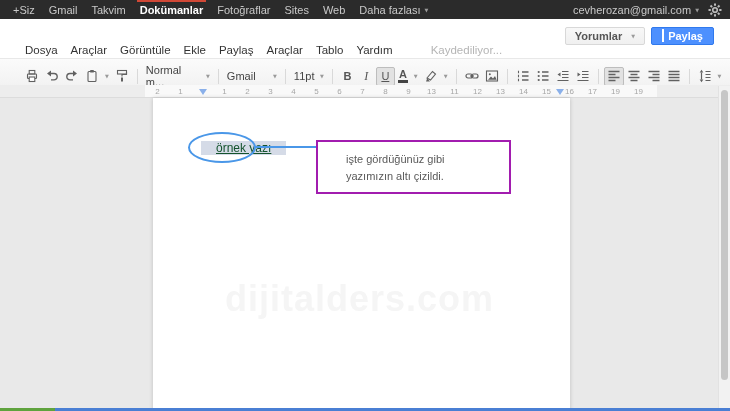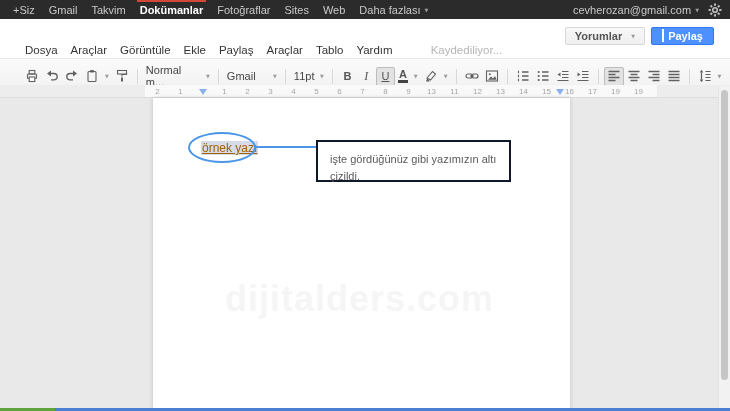--- a/index.html
+++ b/index.html
@@ -68,27 +68,27 @@
   .rnums span { width:23px; text-align:center; }
   .margin-nums { left:146px; }
   .main-nums { left:213px; }
   .rmarker { position:absolute; top:4px; width:0; height:0;
     border-left:4px solid transparent; border-right:4px solid transparent; border-top:6px solid #8ab0ea; cursor:pointer; }
 
   
   .docarea { position:absolute; top:98px; left:0; right:0; bottom:0; background:#e9e9e9; }
   .page { position:absolute; left:153px; top:0; width:417px; bottom:0; background:#fff;
     box-shadow:0 0 4px rgba(0,0,0,0.18); }
-  .sample { position:absolute; left:48px; top:43px; font-size:12px; color:#a16207;
-    text-decoration:underline; background:#d5dbe7; padding:0 1px; cursor:text; }
+  .sample { position:absolute; left:48px; top:43px; font-size:12px; color:#14532d;
+    text-decoration:underline; background:#d5dbe7; padding:0 15px; cursor:text; }
   .ellipse { position:absolute; left:35px; top:34px; width:68px; height:31px;
     border:2px solid #4a97e8; border-radius:50%; }
   .connector { position:absolute; left:101px; top:48px; width:62px; height:2px; background:#4a97e8; }
-  .callout { position:absolute; left:163px; top:42px; width:195px; height:42px;
-    border:2px solid #0f172a; background:#fff; padding:9px 12px;
+  .callout { position:absolute; left:163px; top:42px; width:195px; height:54px;
+    border:2px solid #a21caf; background:#fff; padding:9px 28px;
     font-size:11px; color:#595959; line-height:1.5; }
   .watermark { position:absolute; left:72px; top:180px; font-size:36px; font-weight:bold;
     color:#f5f5f5; letter-spacing:1px; white-space:nowrap; }
 
   
   .scrollbar { position:absolute; right:0; top:86px; bottom:3px; width:12px;
     background:#f2f2f2; border-left:1px solid #e2e2e2; }
   .thumb { position:absolute; left:2px; right:2px; top:4px; height:290px;
     background:#c6c6c6; border-radius:4px; cursor:grab; }
 

